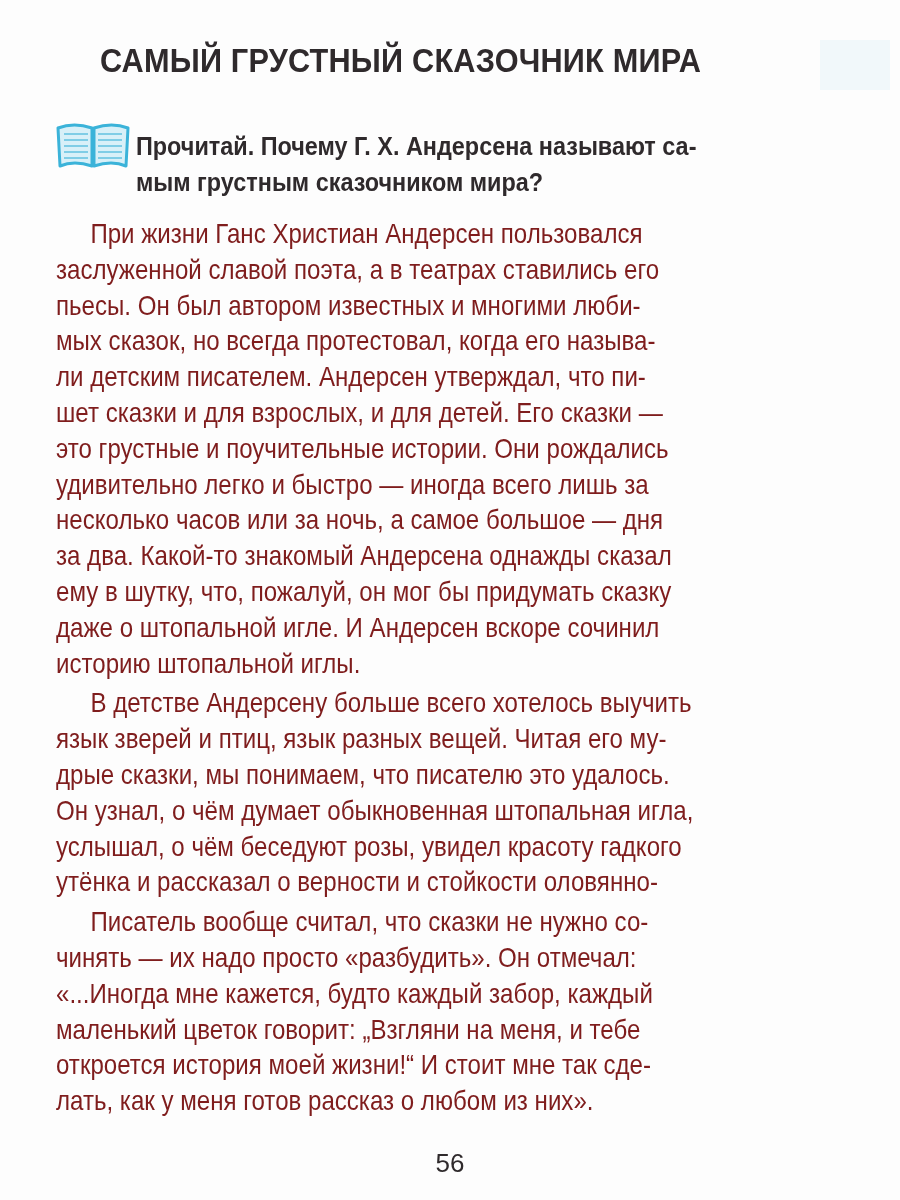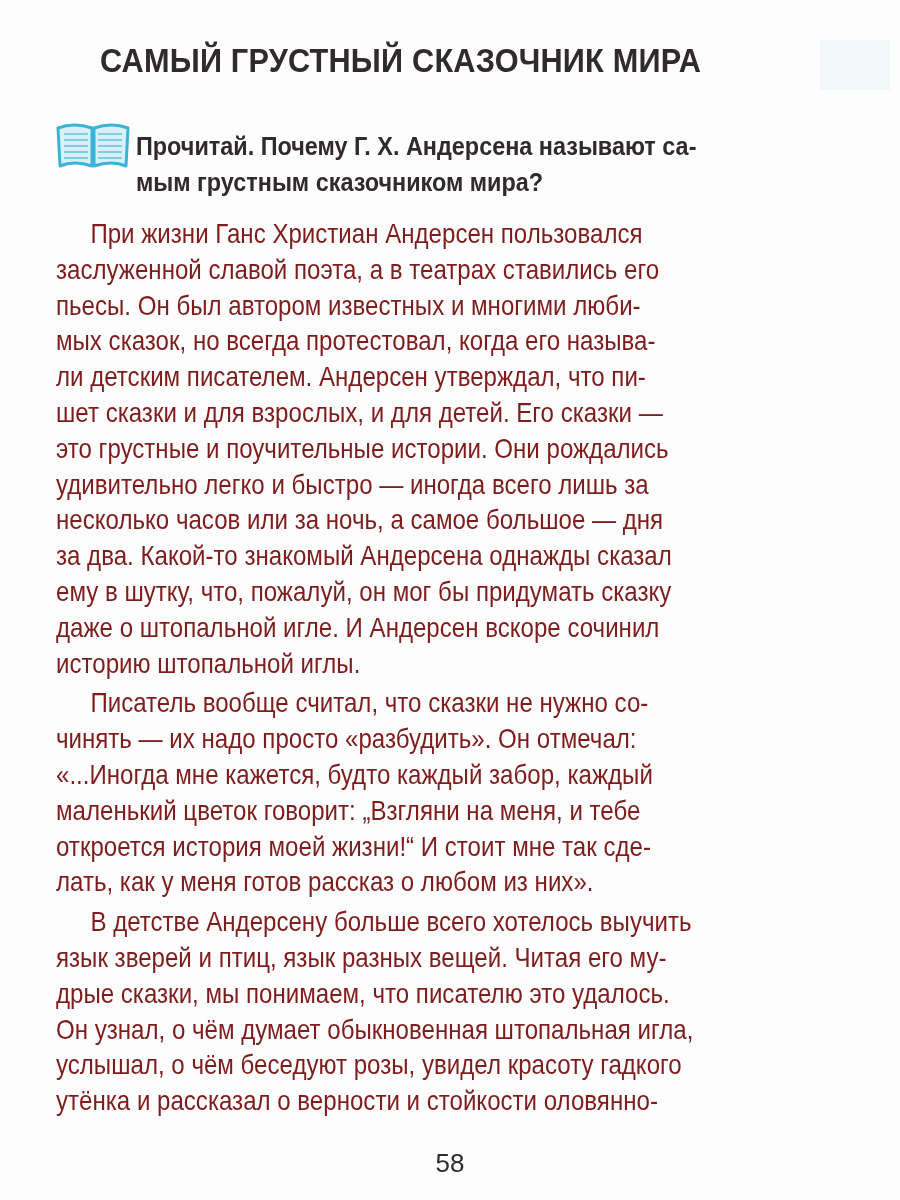--- a/index.html
+++ b/index.html
@@ -74,31 +74,31 @@
       <span class="line">шет сказки и для взрослых, и для детей. Его сказки —</span>
       <span class="line">это грустные и поучительные истории. Они рождались</span>
       <span class="line">удивительно легко и быстро — иногда всего лишь за</span>
       <span class="line">несколько часов или за ночь, а самое большое — дня</span>
       <span class="line">за два. Какой-то знакомый Андерсена однажды сказал</span>
       <span class="line">ему в шутку, что, пожалуй, он мог бы придумать сказку</span>
       <span class="line">даже о штопальной игле. И Андерсен вскоре сочинил</span>
       <span class="line">историю штопальной иглы.</span>
     </div>
     <div class="para">
+      <span class="line indent">В детстве Андерсену больше всего хотелось выучить</span>
+      <span class="line">язык зверей и птиц, язык разных вещей. Читая его му-</span>
+      <span class="line">дрые сказки, мы понимаем, что писателю это удалось.</span>
+      <span class="line">Он узнал, о чём думает обыкновенная штопальная игла,</span>
+      <span class="line">услышал, о чём беседуют розы, увидел красоту гадкого</span>
+      <span class="line">утёнка и рассказал о верности и стойкости оловянно-</span>
+    </div>
+    <div class="para">
       <span class="line indent">Писатель вообще считал, что сказки не нужно со-</span>
       <span class="line">чинять — их надо просто «разбудить». Он отмечал:</span>
       <span class="line">«...Иногда мне кажется, будто каждый забор, каждый</span>
       <span class="line">маленький цветок говорит: „Взгляни на меня, и тебе</span>
       <span class="line">откроется история моей жизни!“ И стоит мне так сде-</span>
       <span class="line">лать, как у меня готов рассказ о любом из них».</span>
     </div>
-    <div class="para">
-      <span class="line indent">В детстве Андерсену больше всего хотелось выучить</span>
-      <span class="line">язык зверей и птиц, язык разных вещей. Читая его му-</span>
-      <span class="line">дрые сказки, мы понимаем, что писателю это удалось.</span>
-      <span class="line">Он узнал, о чём думает обыкновенная штопальная игла,</span>
-      <span class="line">услышал, о чём беседуют розы, увидел красоту гадкого</span>
-      <span class="line">утёнка и рассказал о верности и стойкости оловянно-</span>
-    </div>
   </div>
 
-  <div class="page-number">58</div>
+  <div class="page-number">56</div>
 </div>
 
 </body></html>

